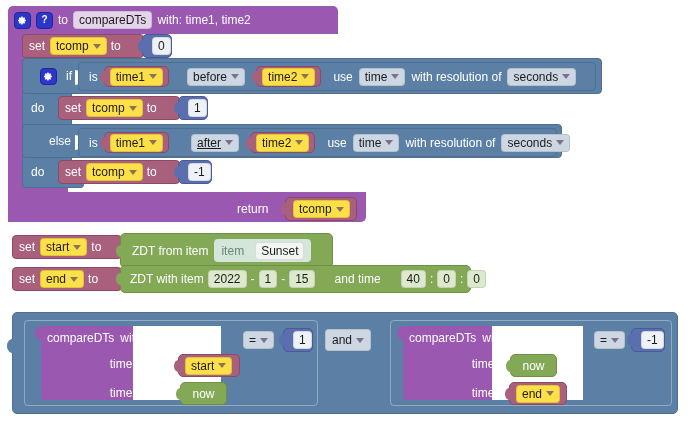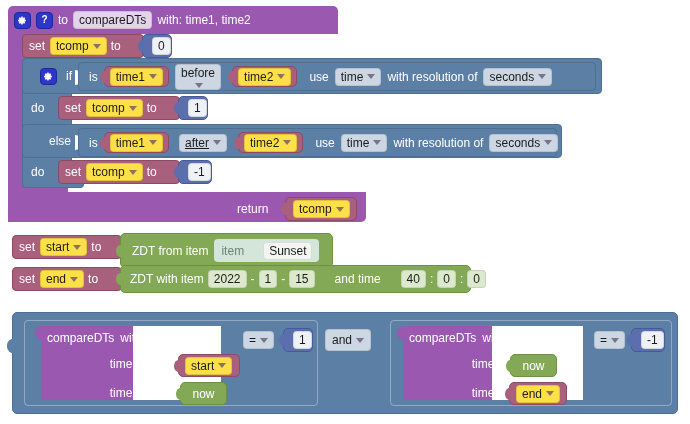--- a/index.html
+++ b/index.html
@@ -223,21 +223,21 @@
     <span class="lbl">is</span>
     <span style="position:relative; display:inline-flex;">
       <span class="valblock var" style="position:relative; left:0; top:0; height:21px;">
         <span class="plug" style="background:#a9607c;"></span>
         <span class="field light-maroon">
           <span>time1</span>
             <i class="caret"></i>
         </span>
       </span>
     </span>
-    <span class="field bluegrey" style="margin-left:0;flex-direction:column;">
+    <span class="field bluegrey" style="margin-left:12px;">
       <span>before</span>
         <i class="caret"></i>
     </span>
     <span style="position:relative; display:inline-flex; margin-left:5px;">
       <span class="valblock var" style="position:relative; left:0; top:0; height:21px;">
         <span class="plug" style="background:#a9607c;"></span>
         <span class="field light-maroon">
           <span>time2</span>
             <i class="caret"></i>
         </span>
@@ -278,21 +278,21 @@
     <span class="lbl">is</span>
     <span style="position:relative; display:inline-flex;">
       <span class="valblock var" style="position:relative; left:0; top:0; height:21px;">
         <span class="plug" style="background:#a9607c;"></span>
         <span class="field light-maroon">
           <span>time1</span>
             <i class="caret"></i>
         </span>
       </span>
     </span>
-    <span class="field bluegrey" style="margin-left:4px;text-decoration:underline;">
+    <span class="field bluegrey" style="margin-left:16px;text-decoration:underline;">
       <span>after</span>
         <i class="caret"></i>
     </span>
     <span style="position:relative; display:inline-flex; margin-left:5px;">
       <span class="valblock var" style="position:relative; left:0; top:0; height:21px;">
         <span class="plug" style="background:#a9607c;"></span>
         <span class="field light-maroon">
           <span>time2</span>
             <i class="caret"></i>
         </span>
@@ -338,21 +338,21 @@
     <span class="field light-maroon">
       <span>start</span>
         <i class="caret"></i>
     </span>
     <span class="lbl" style="margin:0 4px;">to</span>
   </div>
 
   <div class="valblock green" style="left:120px; top:233px; width:213px; height:35px;">
     <span class="plug" style="background:#83a956;"></span>
     <span class="lbl" style="margin:0 6px 0 6px;">ZDT from item</span>
-    <span class="blk c-item" style="position:relative; left:0; top:0; height:23px; border-radius:4px; display:flex; align-items:center; gap:19px; padding:0 7px;">
+    <span class="blk c-item" style="position:relative; left:0; top:0; height:23px; border-radius:4px; display:flex; align-items:center; gap:11px; padding:0 7px;">
       <span class="lbl lbl-dark" style="color:#6c8578;">item</span>
       <span class="field white">Sunset</span>
     </span>
   </div>
 
   <div class="stmt c-var" style="left:12px; top:267px; width:110px; height:24px; border:1px solid #8d4a64;">
     <span class="lbl" style="margin-right:5px;">set</span>
     <span class="field light-maroon">
       <span>end</span>
         <i class="caret"></i>

